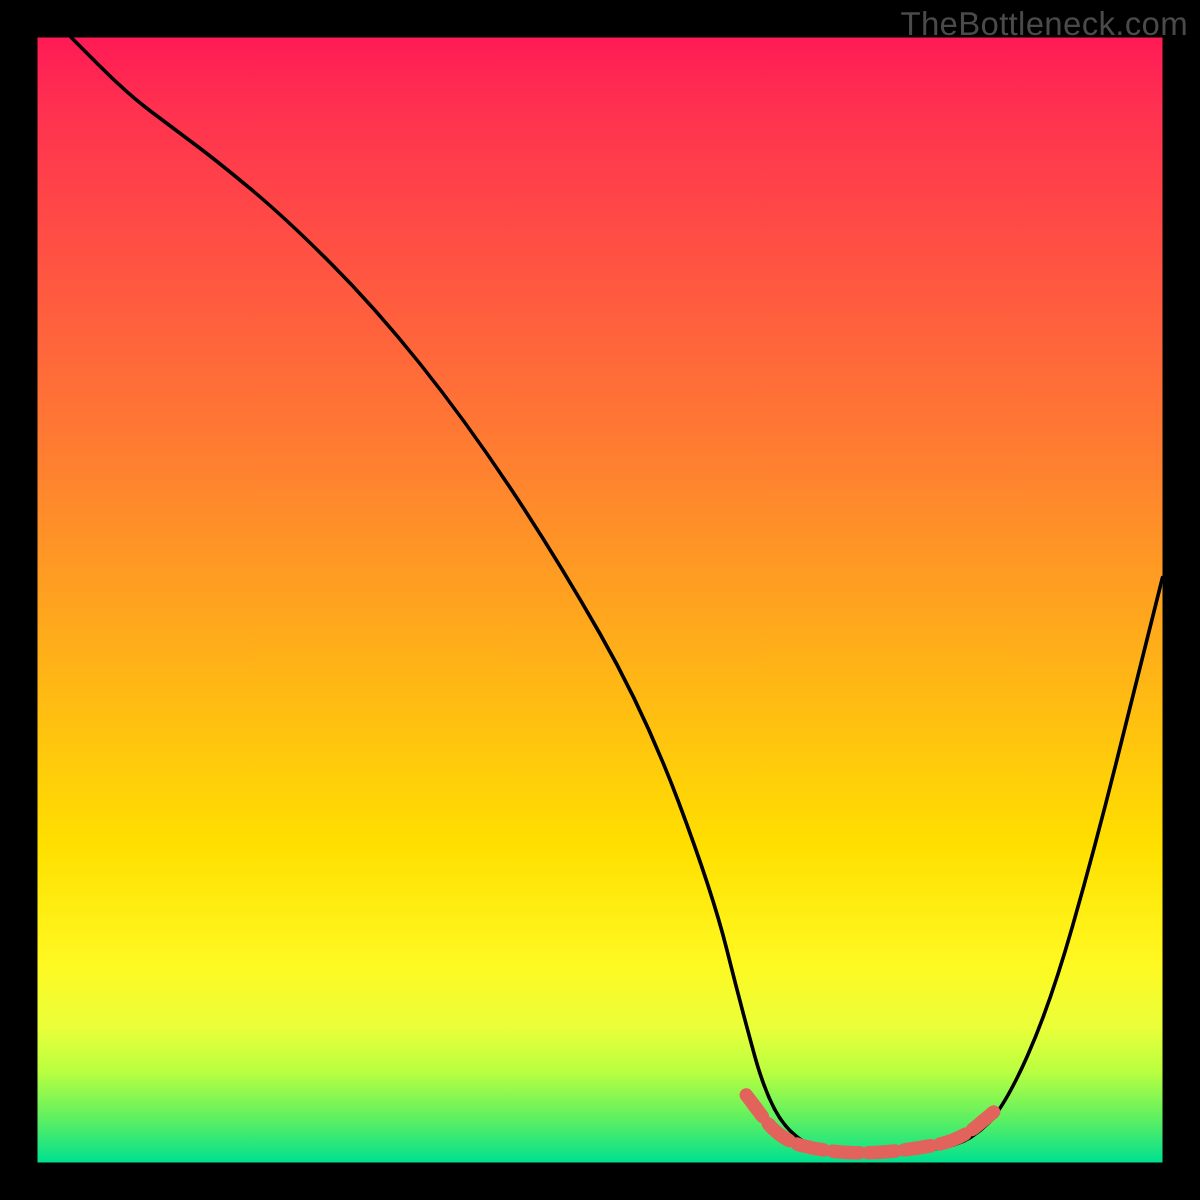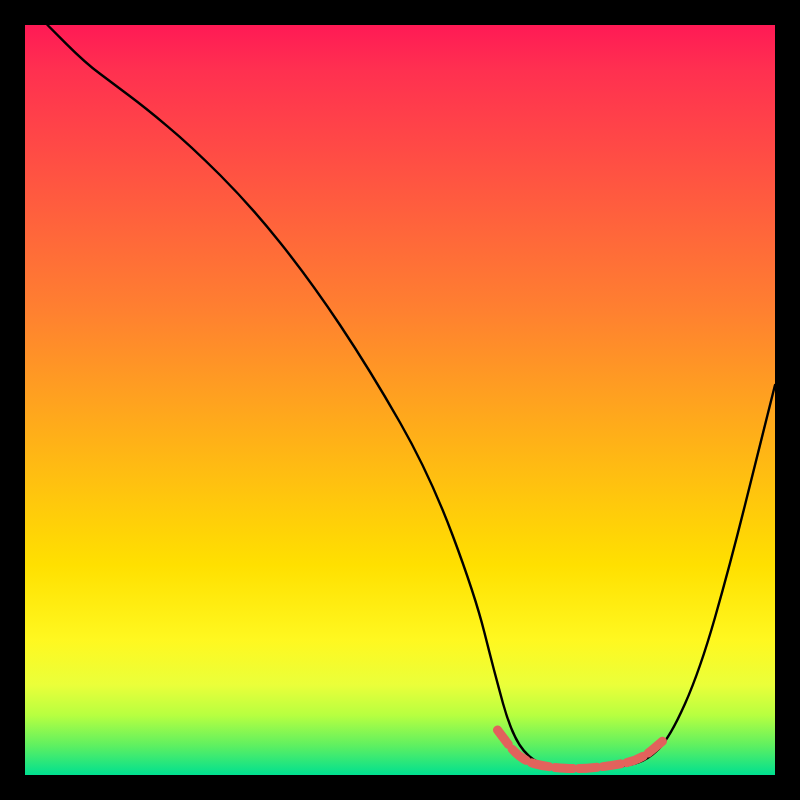--- a/index.html
+++ b/index.html
@@ -63,14 +63,15 @@
 
 <div class="frame">
 
   <div class="plot"></div>
 
   <svg class="curve" viewBox="0 0 750 750">
     <path id="curve-path" fill="none" stroke="#000000" stroke-width="2.4" stroke-linejoin="round" stroke-linecap="round" d="M 22.5 0.0 Q 22.5 0.0 41.3 18.8 Q 60.0 37.5 75.0 48.8 Q 90.0 60.0 105.0 71.3 Q 120.0 82.5 142.5 101.3 Q 165.0 120.0 195.0 150.0 Q 225.0 180.0 255.0 217.5 Q 285.0 255.0 315.0 300.0 Q 345.0 345.0 375.0 397.5 Q 405.0 450.0 427.5 510.0 Q 450.0 570.0 459.4 607.5 Q 468.8 645.0 478.1 678.8 Q 487.5 712.5 498.8 725.6 Q 510.0 738.8 525.0 741.4 Q 540.0 744.0 555.0 744.0 Q 570.0 744.0 585.0 742.5 Q 600.0 741.0 611.3 738.0 Q 622.5 735.0 633.8 723.8 Q 645.0 712.5 660.0 678.8 Q 675.0 645.0 690.0 592.5 Q 705.0 540.0 720.0 480.0 Q 735.0 420.0 742.5 390.0 T 750.0 360.0"></path>
     <path id="highlight-path" fill="none" stroke="#e2625c" stroke-width="9" stroke-linecap="round" stroke-dasharray="18 6" d="M 472.5 705.0 Q 472.5 705.0 483.8 720.0 Q 495.0 735.0 510.0 738.8 Q 525.0 742.5 540.0 743.3 Q 555.0 744.0 570.0 742.5 Q 585.0 741.0 600.0 738.0 Q 615.0 735.0 626.3 725.6 T 637.5 716.3"></path>
   </svg>
 
+  <div class="watermark">TheBottleneck.com</div>
 
 </div>
 
 </body></html>

